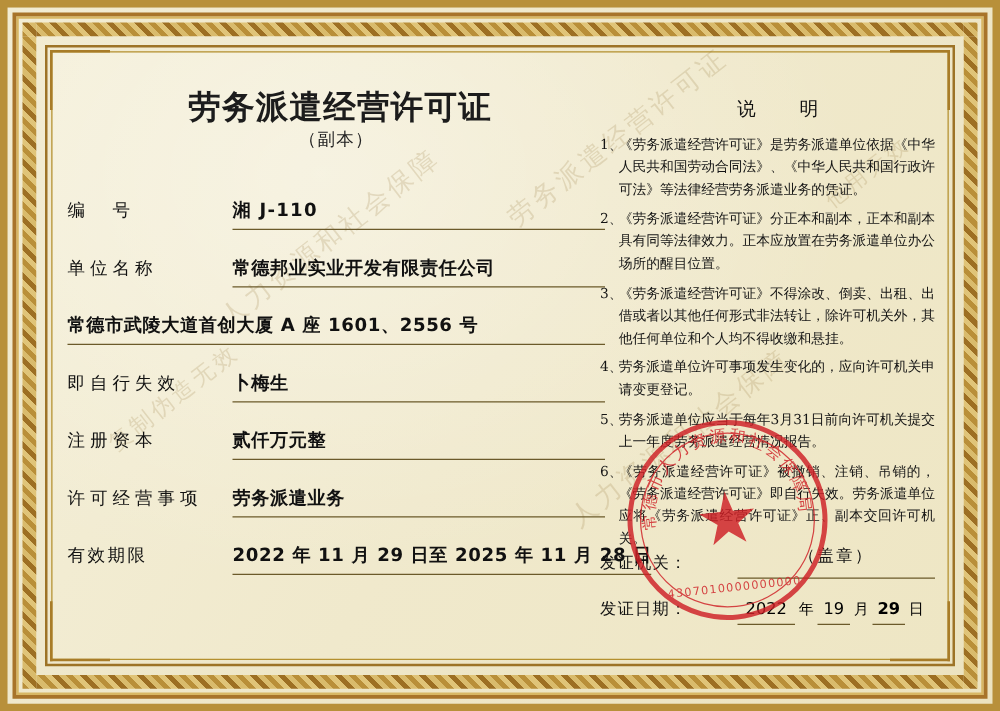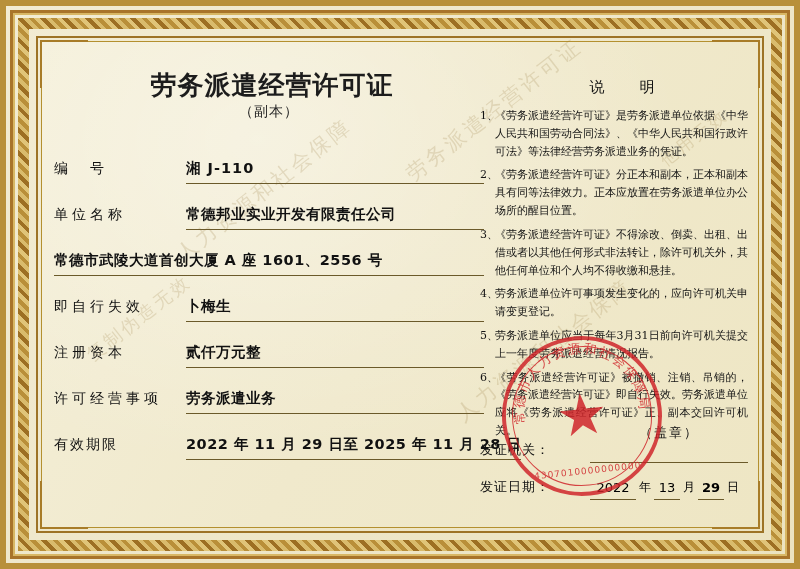--- a/index.html
+++ b/index.html
@@ -100,21 +100,21 @@
   ol.notes li .idx{position:absolute;left:0;top:0;}
 
   
   .issue{
     position:absolute;right:0;bottom:4px;width:268px;
   }
   .issue-row{display:flex;align-items:flex-end;margin-bottom:15px;gap:26px;}
   .issue-lab{font-size:13px;color:#111;letter-spacing:1px;flex:0 0 84px;padding-bottom:4px;}
   .issue-val{
     flex:1;border-bottom:1px solid #6b5a2a;font-size:13px;color:#111;
-    padding-bottom:20px;text-align:center;letter-spacing:2px;
+    padding-bottom:8px;text-align:center;letter-spacing:2px;
   }
   .issue-date{display:flex;align-items:flex-end;justify-content:space-between;}
   .issue-date .seg{border-bottom:1px solid #6b5a2a;text-align:center;font-size:13px;padding-bottom:4px;}
   .issue-date .y{flex:0 0 46px;}
   .issue-date .m{flex:0 0 26px;}
   .issue-date .d{flex:0 0 26px;font-weight:bold;}
   .issue-date .u{font-size:12px;padding:0 3px 4px 3px;}
 
   
   .seal{
@@ -211,21 +211,21 @@
     <div class="issue">
       <div class="issue-row">
         <div class="issue-lab">发证机关：</div>
         <div class="issue-val">（盖章）</div>
       </div>
       <div class="issue-row">
         <div class="issue-lab">发证日期：</div>
         <div class="issue-date">
           <div class="seg y">2022</div>
           <div class="u">年</div>
-          <div class="seg m">13</div>
+          <div class="seg m">19</div>
           <div class="u">月</div>
           <div class="seg d">29</div>
           <div class="u">日</div>
         </div>
       </div>
     </div>
 
   </div>
 
   <div class="seal">

